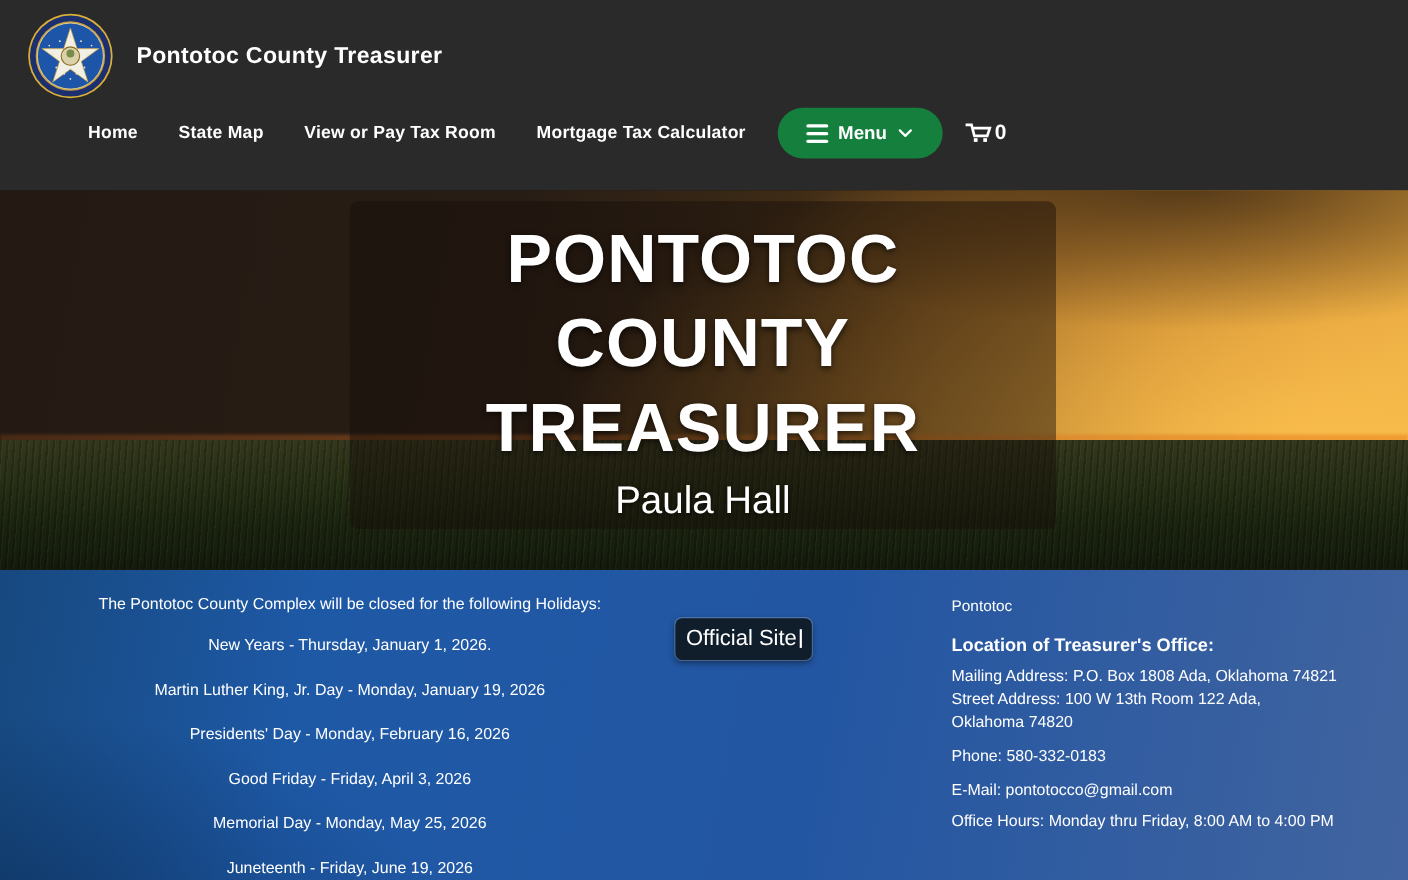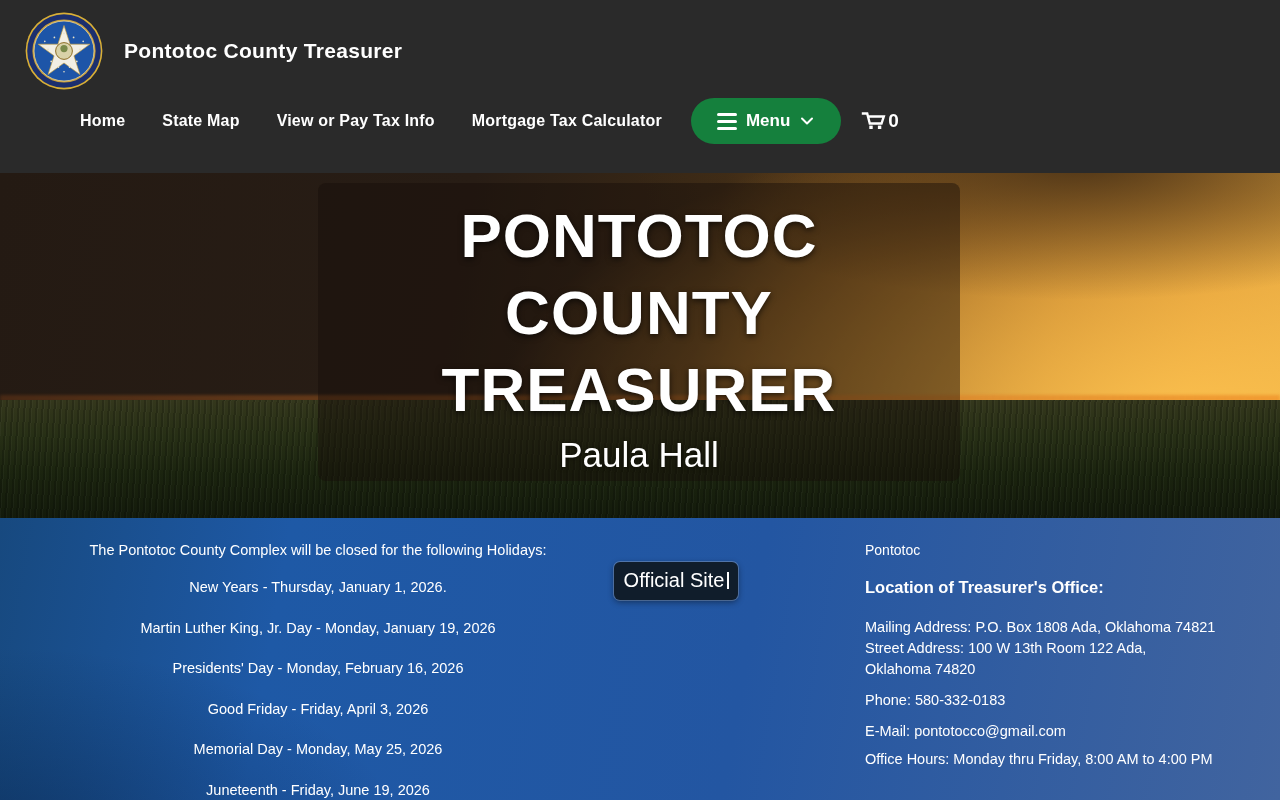--- a/index.html
+++ b/index.html
@@ -52,21 +52,21 @@
   .holidays .intro { width:470px; margin:0 auto 17px; }
   .holidays .h-item { margin-bottom:20.5px; }
   .official-col { width:208px; display:flex; justify-content:center; align-items:flex-start; padding-top:22px; }
   .official-badge { display:inline-flex; align-items:center; background:#101d2b; border-radius:6px;
       padding:7px 9px 8px 10px; font-size:20px; color:#fff; cursor:pointer;
       box-shadow:0 0 0 1px rgba(255,255,255,0.22), 0 2px 6px rgba(0,0,0,0.45); }
   .caret { display:inline-block; width:2px; height:17px; background:#ffffff; margin-left:3px; }
   .contact { flex:1; padding:0 64px 0 85px; font-size:14.5px; line-height:21px; }
   .contact .county { font-size:14px; margin-bottom:16px; }
   .contact .treasurer { font-size:16px; font-weight:700; margin-bottom:14px; }
-  .contact .loc-head { font-size:16.5px; font-weight:700; margin-bottom:19px; }
+  .contact .loc-head { font-size:16.5px; font-weight:700; margin-bottom:7px; }
   .contact .addr { margin-bottom:7px; }
   .contact .phone, .contact .email { margin-bottom:7px;margin-top:10px; }
 </style>
 </head>
 <body>
 
 <div class="page">
 
   <header>
     <div class="header-top">
@@ -91,21 +91,21 @@
           <circle cx="26" cy="38" r="1"></circle>
             <circle cx="74" cy="38" r="1"></circle>
             <circle cx="50" cy="76" r="1"></circle>
         </g>
       </svg>
       <div class="site-title">Pontotoc County Treasurer</div>
     </div>
     <div class="nav-row">
       <a class="nav-link">Home</a>
       <a class="nav-link">State Map</a>
-      <a class="nav-link">View or Pay Tax Info</a>
+      <a class="nav-link">View or Pay Tax Room</a>
       <a class="nav-link">Mortgage Tax Calculator</a>
       <button class="menu-btn">
         <span class="burger">
             <span></span>
             <span></span>
             <span></span>
           </span>
         <span>Menu</span>
         <svg class="chev" viewBox="0 0 16 16">
           <polyline points="3,5.5 8,10.5 13,5.5" fill="none" stroke="#ffffff" stroke-width="2" stroke-linecap="round" stroke-linejoin="round"></polyline>

